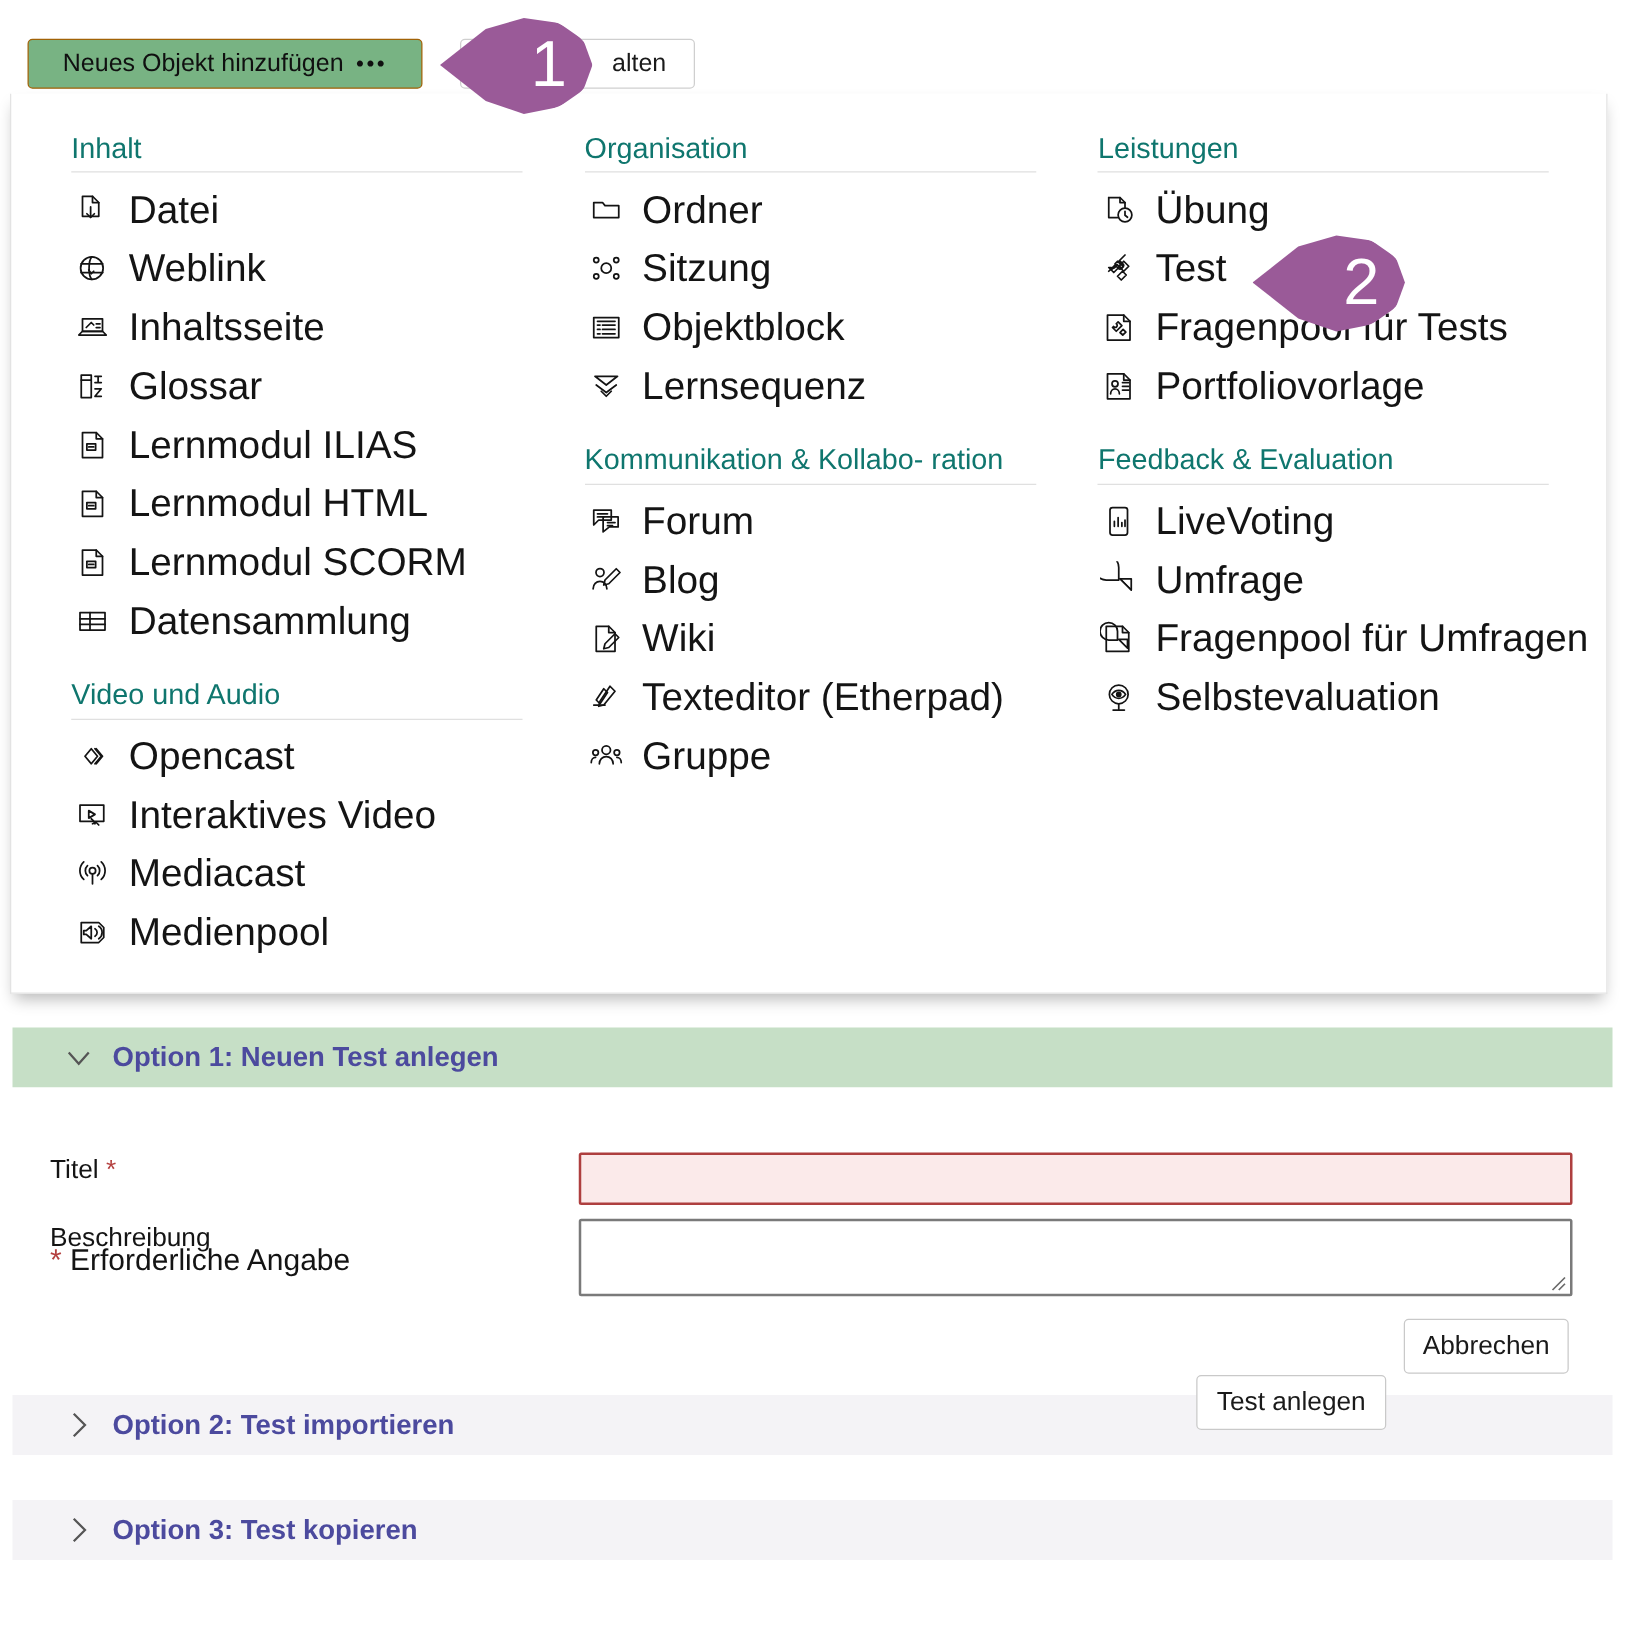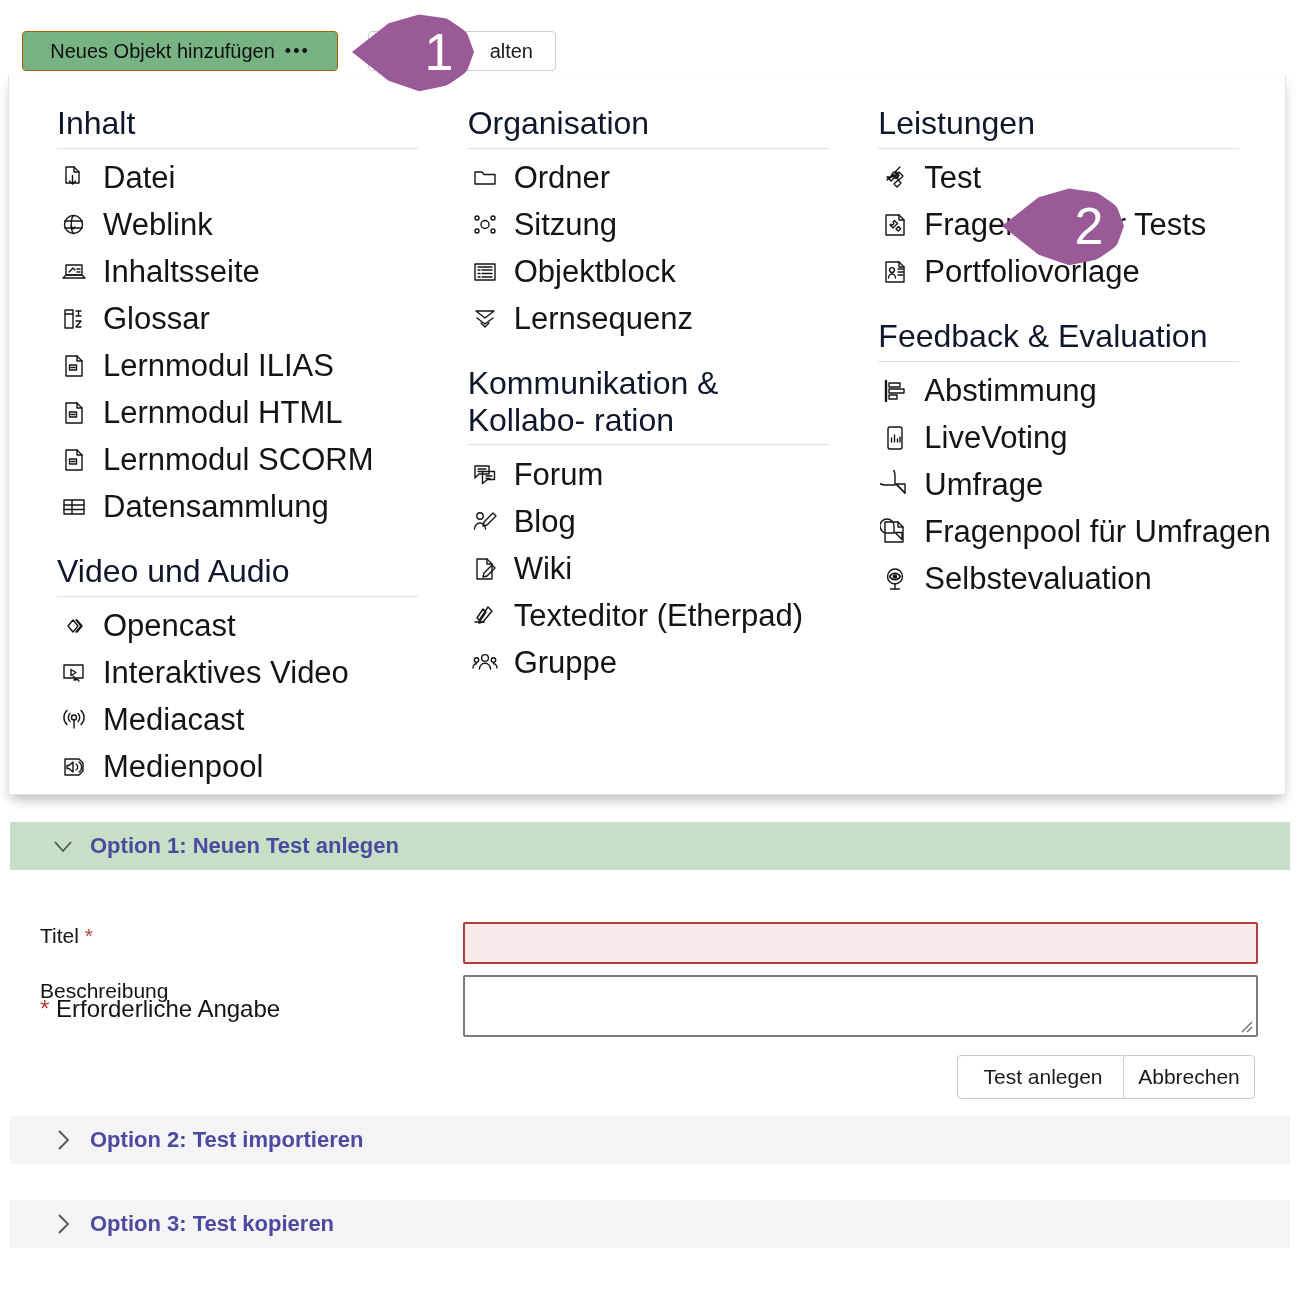--- a/index.html
+++ b/index.html
@@ -35,21 +35,21 @@
     box-shadow:0 7px 12px -3px rgba(0,0,0,.28);
     box-sizing:border-box;
   }
   #cols{
     position:absolute;left:0;top:0;width:100%;height:100%;
     display:flex;padding:30px 34px 0 34px;box-sizing:border-box;gap:24px;
   }
   .col{width:33.33%;}
   .col-inner{width:375px;}
   .grp-title{
-    font-size:32px;color:#0f172a;font-weight:400;line-height:1.15;
+    font-size:23px;color:#0f766e;font-weight:400;line-height:1.15;
     padding:0 0 6px 14px;
   }
   .grp-rule{height:1px;background:#e0e0e0;margin:0 0 6px 14px;}
   .grp{margin-bottom:22px;}
   .item{
     display:flex;align-items:center;height:47px;padding-left:14px;cursor:pointer;
   }
   .item .ico{
     width:34px;min-width:34px;height:30px;display:flex;align-items:center;justify-content:center;
     margin-right:12px;
@@ -98,21 +98,21 @@
     background:#fff;border:2px solid #7a7a7a;box-sizing:border-box;border-radius:2px;
   }
   #in-desc .grip{
     position:absolute;right:3px;bottom:2px;width:16px;height:16px;
   }
   .f-btn{
     position:absolute;height:44px;box-sizing:border-box;background:#fff;
     border:1px solid #c9c9c9;border-radius:4px;display:flex;align-items:center;
     justify-content:center;font-size:21px;color:#1a1a1a;cursor:pointer;white-space:nowrap;
   }
-  #btn-create{left:957px;top:1055px;width:172px;}
+  #btn-create{left:957px;top:1100px;width:152px;}
   #btn-cancel{left:1123px;top:1055px;width:132px;}
 </style>
 </head>
 <body>
 
 <div id="toolbar">
   <div id="btn-add" class="tb-btn">
     <span>Neues Objekt hinzufügen</span>
     <span class="dots">•••</span>
   </div>
@@ -369,20 +369,32 @@
         </div>
       </div>
     <div class="col">
         <div class="col-inner" id="col2">
           <div class="grp">
             <div class="grp-title">Leistungen</div>
             <div class="grp-rule"></div>
             <div class="item">
               <span class="ico">
                 <svg width="30" height="30" viewBox="0 0 30 30" fill="none" stroke="#141414" stroke-width="1.4" stroke-linecap="round" stroke-linejoin="round">
+                  <path d="M7 5h9l4 4v4"></path>
+                  <path d="M7 5v16h7"></path>
+                  <path d="M16 5v4h4"></path>
+                  <circle cx="20" cy="19" r="5.5"></circle>
+                  <path d="M20 16v3.2l2 1.6"></path>
+                </svg>
+              </span>
+              <span class="lbl">Übung</span>
+            </div>
+            <div class="item">
+              <span class="ico">
+                <svg width="30" height="30" viewBox="0 0 30 30" fill="none" stroke="#141414" stroke-width="1.4" stroke-linecap="round" stroke-linejoin="round">
                   <path d="M6 13l5-5 2.5 2.5a2 2 0 103-3L14 5l5-5" transform="translate(1,4)"></path>
                   <path d="M8 10l4.5-4.5 2.2 2.2a1.8 1.8 0 102.6-2.6L15 2.8" transform="translate(1,6)"></path>
                   <path d="M7 14l4 4 6-6-3-3-2 2a2 2 0 11-3 3z"></path>
                   <path d="M14 21l4-4 3 3-4 4z"></path>
                   <path d="M19 9l4 4-4 4-4-4z"></path>
                 </svg>
               </span>
               <span class="lbl">Test</span>
             </div>
             <div class="item">
@@ -405,31 +417,20 @@
                   <path d="M8.5 21c0-2.2 1.6-4 3.5-4s3.5 1.8 3.5 4"></path>
                   <path d="M18 12h5M18 15h5M18 18h5"></path>
                 </svg>
               </span>
               <span class="lbl">Portfoliovorlage</span>
             </div>
           </div>
           <div class="grp">
             <div class="grp-title">Feedback &amp; Evaluation</div>
             <div class="grp-rule"></div>
-            <div class="item">
-              <span class="ico">
-                <svg width="30" height="30" viewBox="0 0 30 30" fill="none" stroke="#141414" stroke-width="1.4" stroke-linecap="round" stroke-linejoin="round">
-                  <path d="M6 5v20" stroke-width="2.4"></path>
-                  <rect x="9" y="7" width="11" height="4"></rect>
-                  <rect x="9" y="13" width="15" height="4"></rect>
-                  <rect x="9" y="19" width="8" height="4"></rect>
-                </svg>
-              </span>
-              <span class="lbl">Abstimmung</span>
-            </div>
             <div class="item">
               <span class="ico">
                 <svg width="30" height="30" viewBox="0 0 30 30" fill="none" stroke="#141414" stroke-width="1.4" stroke-linecap="round" stroke-linejoin="round">
                   <rect x="8" y="4" width="14" height="22" rx="2"></rect>
                   <path d="M11.5 19v-4M14.5 19v-7M17.5 19v-3M20 19v-5"></path>
                 </svg>
               </span>
               <span class="lbl">LiveVoting</span>
             </div>
             <div class="item">

